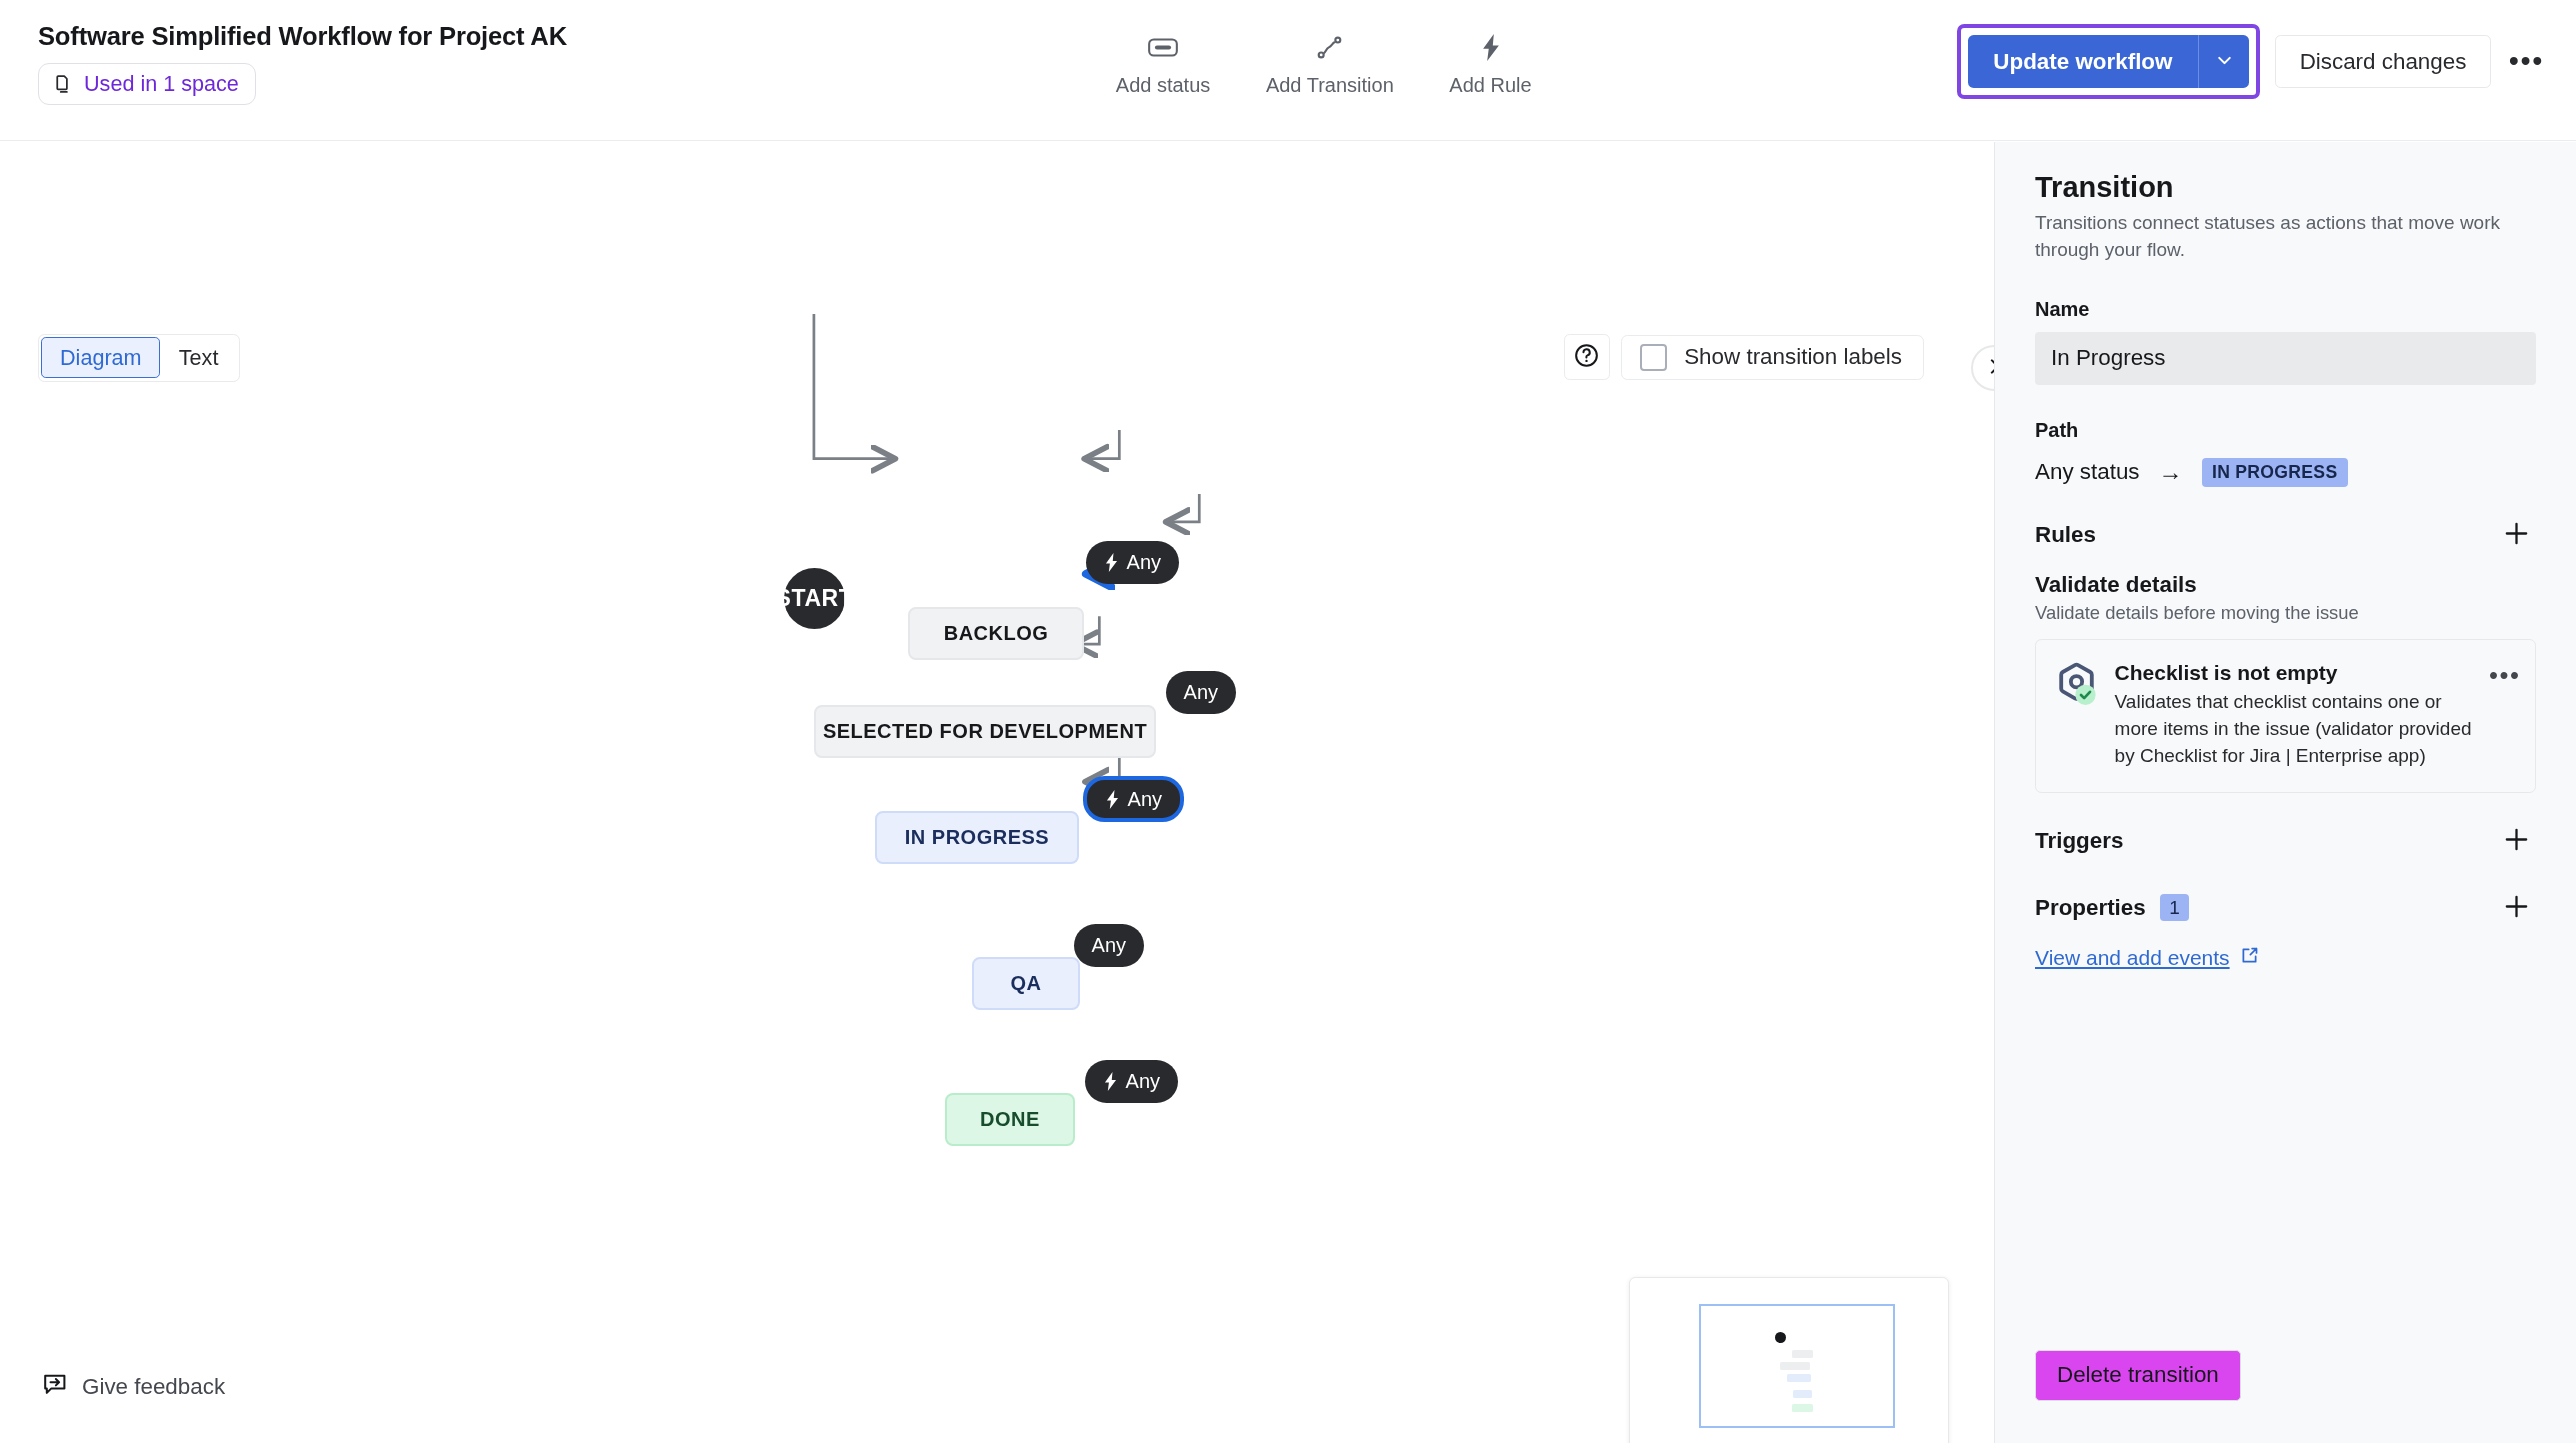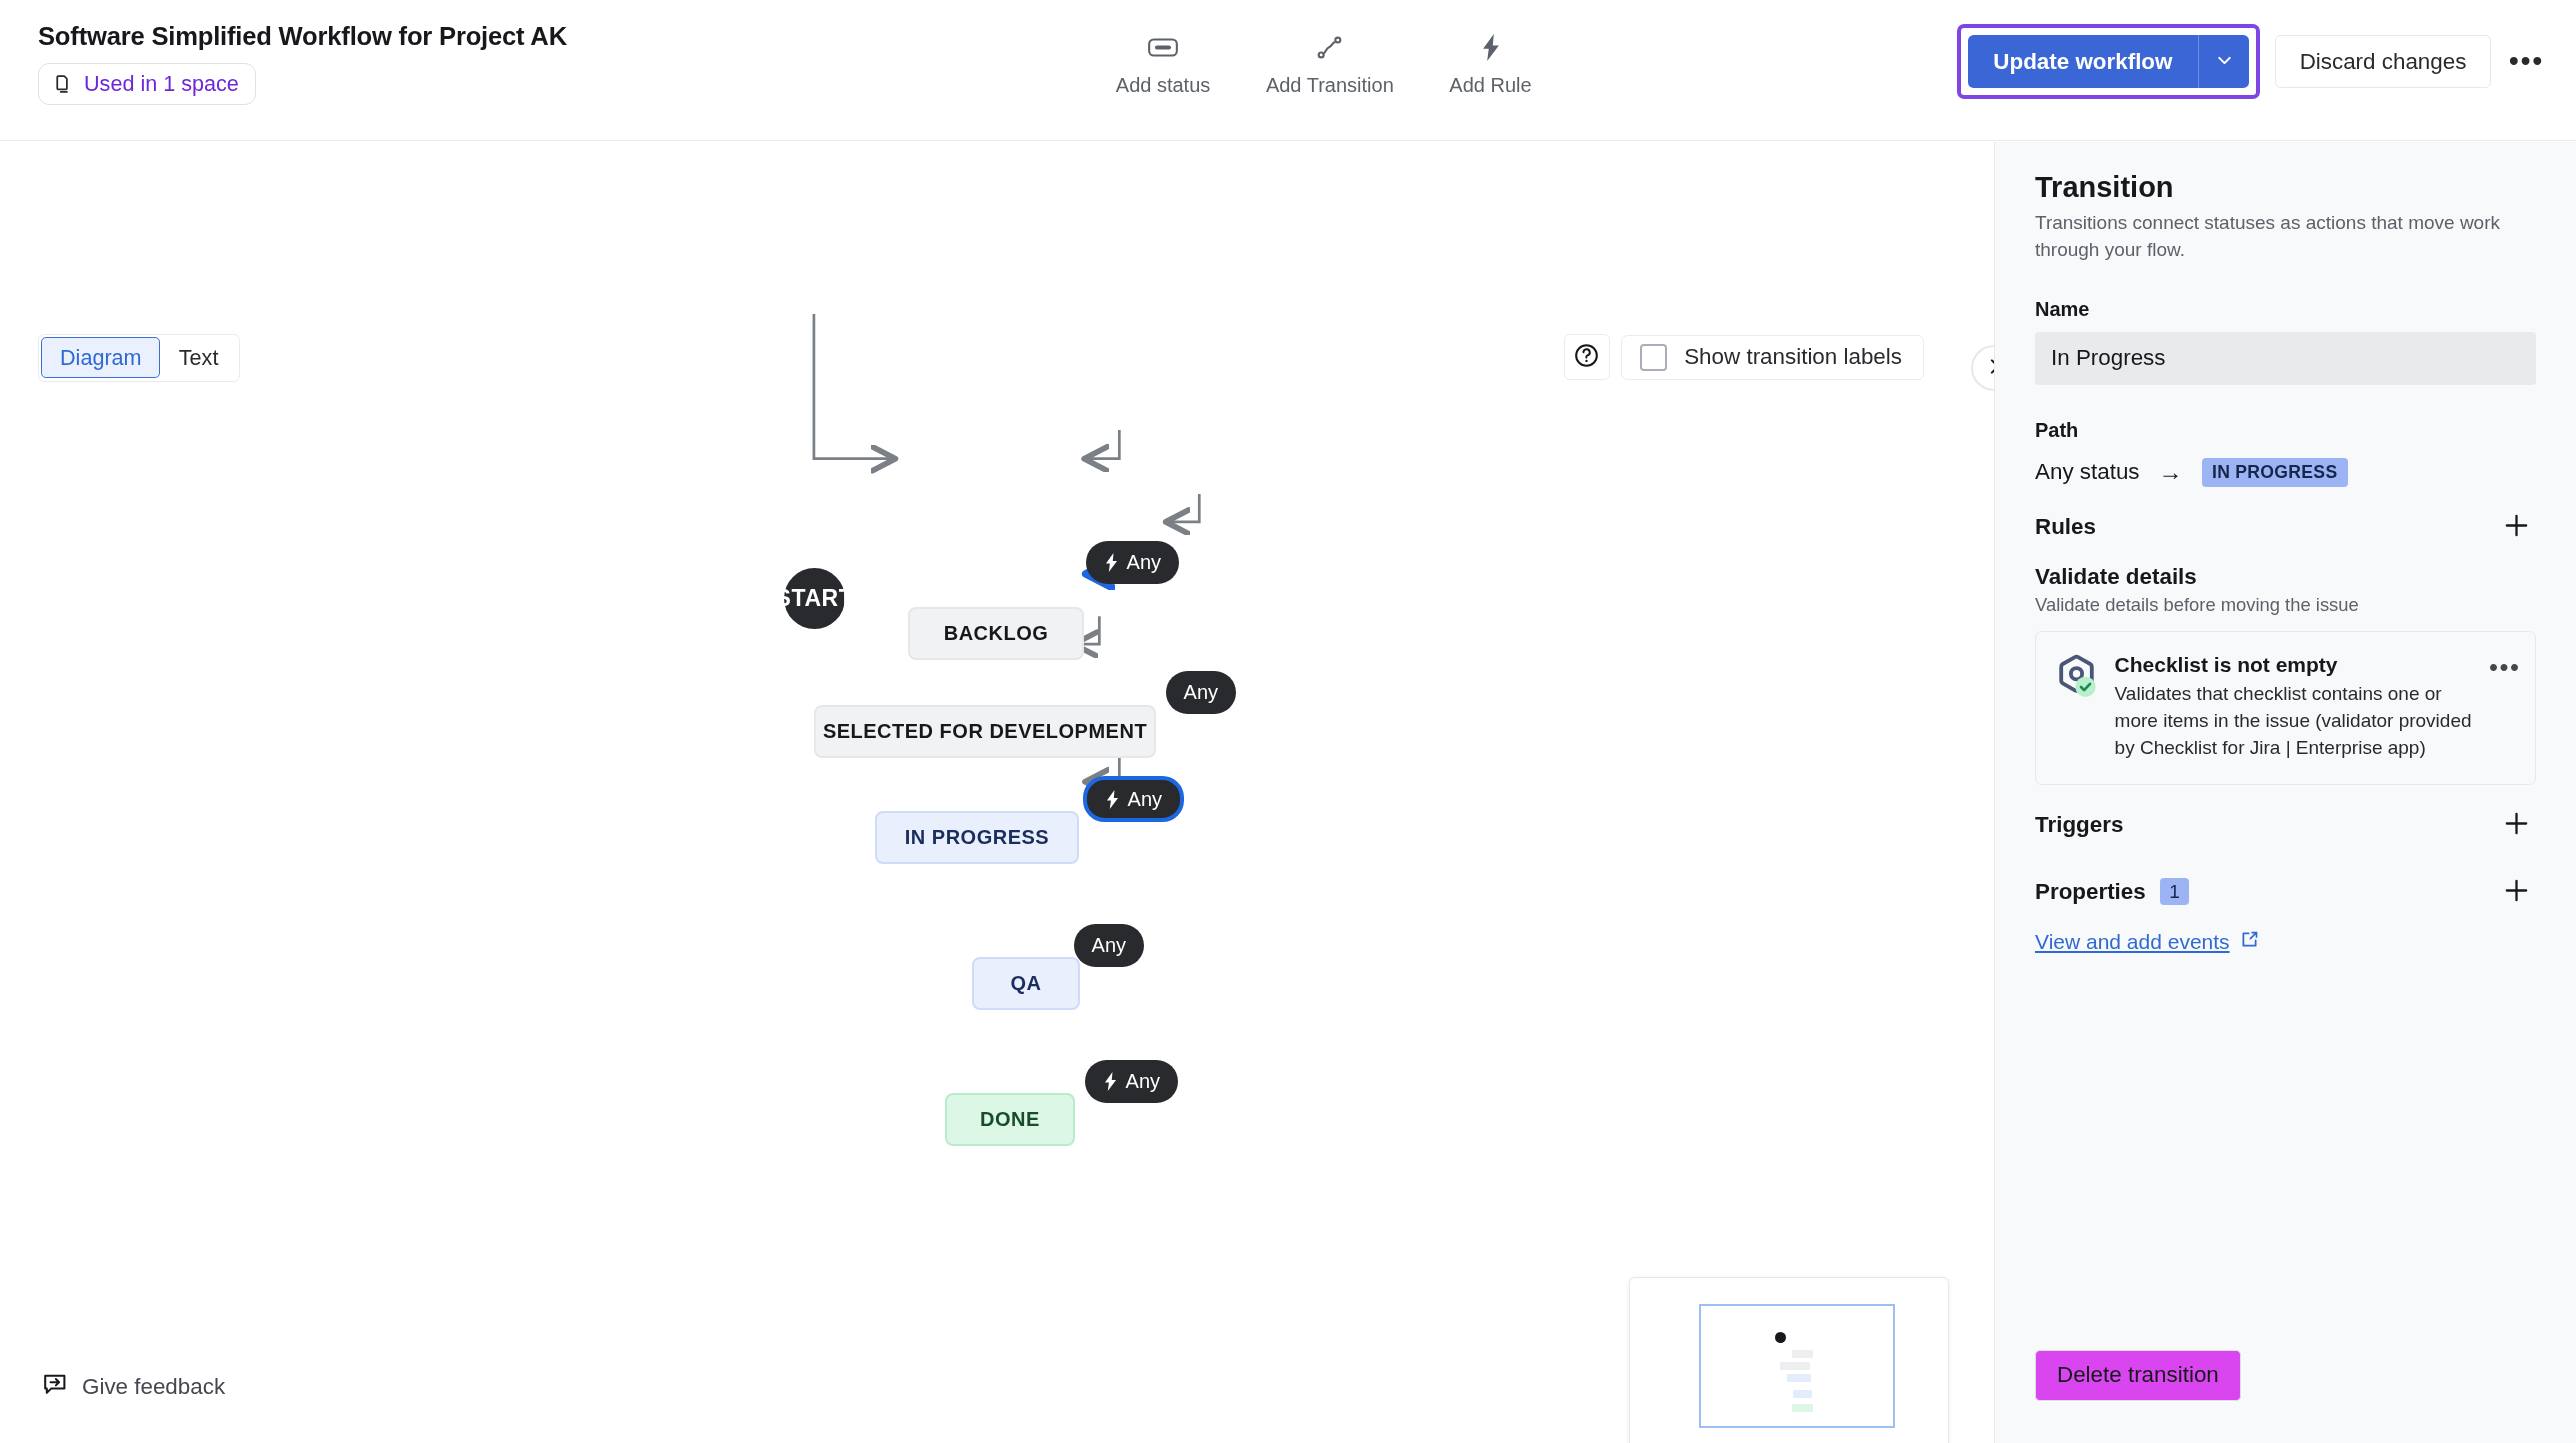--- a/index.html
+++ b/index.html
@@ -157,21 +157,21 @@
     font-size: 22.4px; color: #17181b;
   }
   .path-row { margin-top: 16px; display: flex; align-items: center; gap: 19px; }
   .path-any { font-size: 22.4px; color: #17181b; }
   .path-arrow { font-size: 24px; color: #17181b; }
   .status-lozenge {
     background: #9db4f4; color: #17264d; border-radius: 4px;
     padding: 4px 10.4px; font-size: 17.6px; font-weight: 700; letter-spacing: 0.3px;
   }
   .sec-head {
-    margin-top: 20px; display: flex; align-items: center; justify-content: space-between;
+    margin-top: 28px; display: flex; align-items: center; justify-content: space-between;
   }
   .sec-head-left { display: flex; align-items: center; gap: 14.4px; }
   .sec-title { font-size: 22.4px; font-weight: 700; color: #17181b; }
   .count-badge {
     background: #9db4f4; color: #17264d; border-radius: 4px;
     min-width: 29px; text-align: center; padding: 2.4px 8.8px;
     font-size: 19px; font-weight: 400;
   }
   .plus-btn {
     width: 40px; height: 40px; border: none; background: transparent; cursor: pointer;

